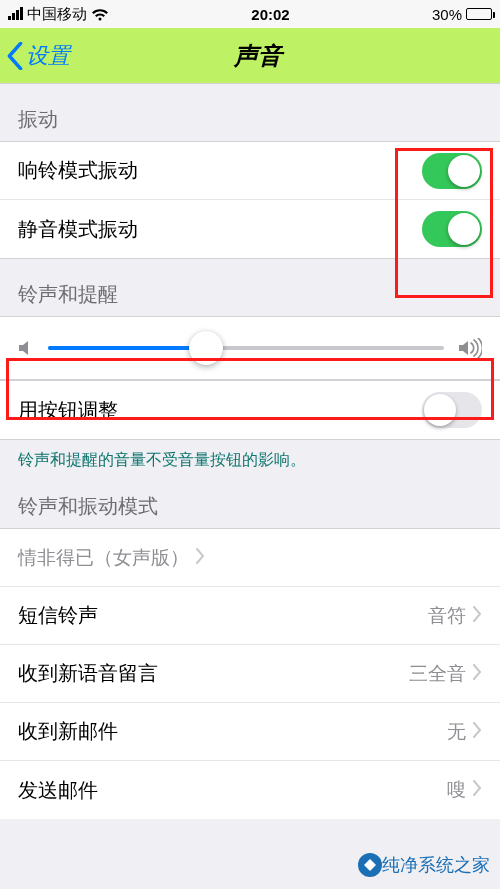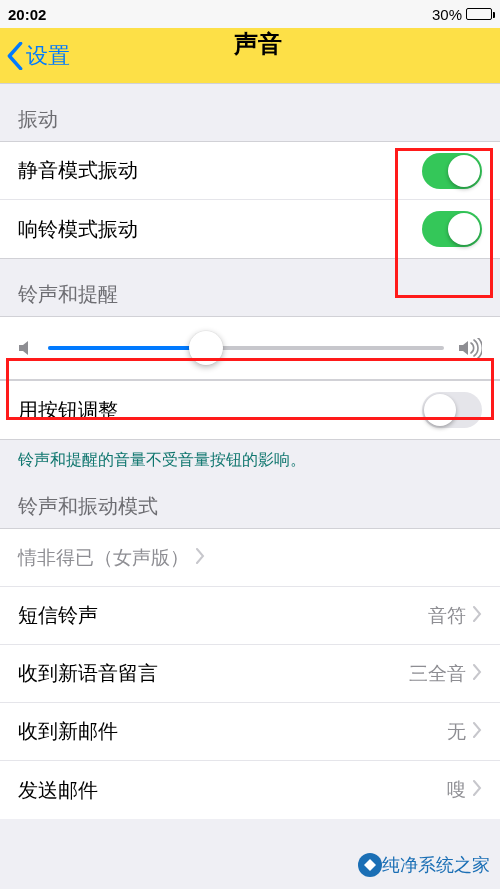--- a/index.html
+++ b/index.html
@@ -27,22 +27,22 @@
     position:relative; display:inline-block;
   }
   .battery::after {
     content:""; position:absolute; right:-4px; top:3px; width:2px; height:6px;
     background:#000; border-radius:0 1px 1px 0;
   }
   .battery .fill { height:100%; width:36%; background:#000; }
 
   
   .navbar {
-    height:56px; background:#fde047; border-bottom:1px solid #d1d1d6;
-    position:relative; display:flex; 
+    height:56px; background:#bef264; border-bottom:1px solid #d1d1d6;
+    position:relative; display:flex; align-items:center;font-style:italic;
   }
   .back {
     display:flex; align-items:center; gap:2px;
     color:#007aff; font-size:22px; padding-left:6px;
   }
   .back svg { width:18px; height:28px; }
   .title {
     position:absolute; left:16px; right:0; text-align:center;
     font-size:24px; font-weight:600;
   }
@@ -104,47 +104,59 @@
   }
   .watermark .w-icon {
     width:24px; height:24px; border-radius:50%; background:#1b6fb5;
     display:flex; align-items:center; justify-content:center;
   }
 </style>
 </head>
 <body>
 
 <div class="statusbar">
+  <div class="left">
+    <span class="sigbars">
+        <i></i>
+        <i></i>
+        <i></i>
+        <i></i>
+      </span>
+    <span>中国移动</span>
+    <svg width="18" height="13" viewBox="0 0 18 13">
+        <path d="M9 12.5a1.5 1.5 0 100-3 1.5 1.5 0 000 3zM4 7.5a7 7 0 0110 0l-1.6 1.5a4.8 4.8 0 00-6.8 0L4 7.5zM1 4.5a11.3 11.3 0 0116 0L15.4 6A9 9 0 002.6 6L1 4.5z" fill="#000"></path>
+      </svg>
+  </div>
   <div style="font-weight:600">20:02</div>
   <div class="right">
     <span>30%</span>
     <span class="battery"><span class="fill"></span></span>
   </div>
 </div>
 
 <div class="navbar">
   <div class="back">
     <svg viewBox="0 0 12 20">
         <path d="M10 1L2 10l8 9" stroke="#007aff" stroke-width="2.5" fill="none" stroke-linecap="round" stroke-linejoin="round"></path>
       </svg>
     <span>设置</span>
   </div>
   <div class="title">声音</div>
 </div>
 
 <div class="section-header">振动</div>
 <div class="group">
   <div class="cell">
-    <span class="label">静音模式振动</span>
+    <span class="label">响铃模式振动</span>
     <div class="switch on">
         <div class="knob"></div>
       </div>
   </div>
   <div class="cell">
-    <span class="label">响铃模式振动</span>
+    <span class="label">静音模式振动</span>
     <div class="switch on">
         <div class="knob"></div>
       </div>
   </div>
 </div>
 
 <div class="section-header">铃声和提醒</div>
 <div class="slider-row">
   <svg class="spk-icon" width="16" height="18" viewBox="0 0 16 18">
       <path d="M1 6v6h4l5 4V2L5 6H1z" fill="#8e8e93"></path>

